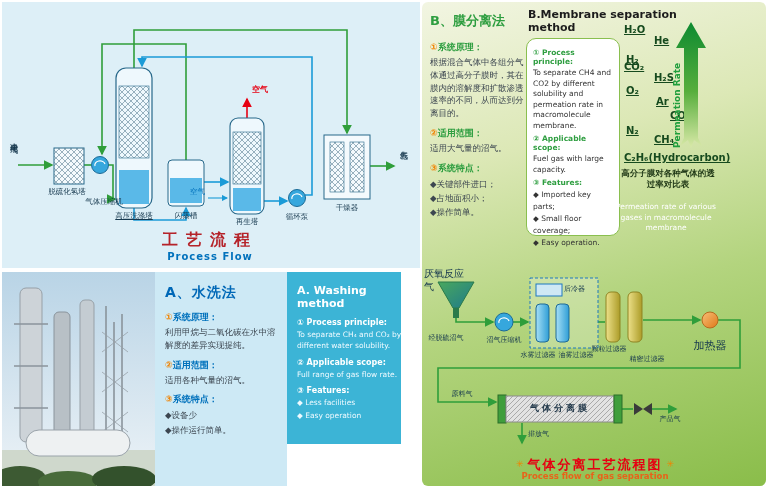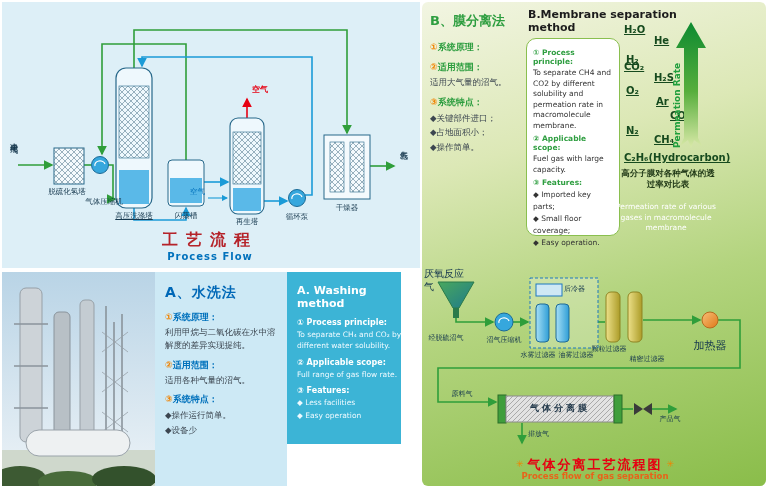--- a/index.html
+++ b/index.html
@@ -186,22 +186,22 @@
         <span class="num">①</span><span class="tA">系统原理：</span>
       </div>
       <div class="zhb">利用甲烷与二氧化碳在水中溶解度的差异实现提纯。</div>
       <div class="zhh">
         <span class="num">②</span><span class="tA">适用范围：</span>
       </div>
       <div class="zhb">适用各种气量的沼气。</div>
       <div class="zhh">
         <span class="num">③</span><span class="tA">系统特点：</span>
       </div>
+      <div class="zhi">◆设备少</div>
       <div class="zhi">◆操作运行简单。</div>
-      <div class="zhi">◆设备少</div>
     </div>
   </section>
 
   <section id="washEn">
     <div class="washEn-inner">
       <div class="we-title">A. Washing method</div>
       <div class="teh">① Process principle:</div>
       <div class="teb">To separate CH₄ and CO₂ by different water solubility.</div>
       <div class="teh">② Applicable scope:</div>
       <div class="teb">Full range of gas flow rate.</div>
@@ -212,20 +212,21 @@
   </section>
 
   <section id="panelB">
     <div class="pb-title-zh">B、膜分离法</div>
     <div class="pb-title-en">B.Membrane separation method</div>
 
     <div id="memZhCol">
       <div class="zhh">
         <span class="num">①</span><span class="tB">系统原理：</span>
       </div>
+      <div class="zhb">根据混合气体中各组分气体通过高分子膜时，其在膜内的溶解度和扩散渗透速率的不同，从而达到分离目的。</div>
       <div class="zhh">
         <span class="num">②</span><span class="tB">适用范围：</span>
       </div>
       <div class="zhb">适用大气量的沼气。</div>
       <div class="zhh">
         <span class="num">③</span><span class="tB">系统特点：</span>
       </div>
       <div class="zhi">◆关键部件进口；</div>
       <div class="zhi">◆占地面积小；</div>
       <div class="zhi">◆操作简单。</div>

